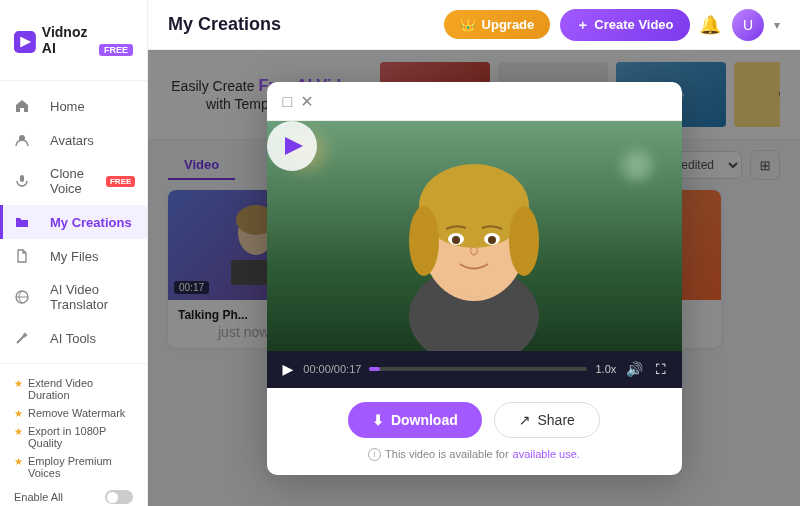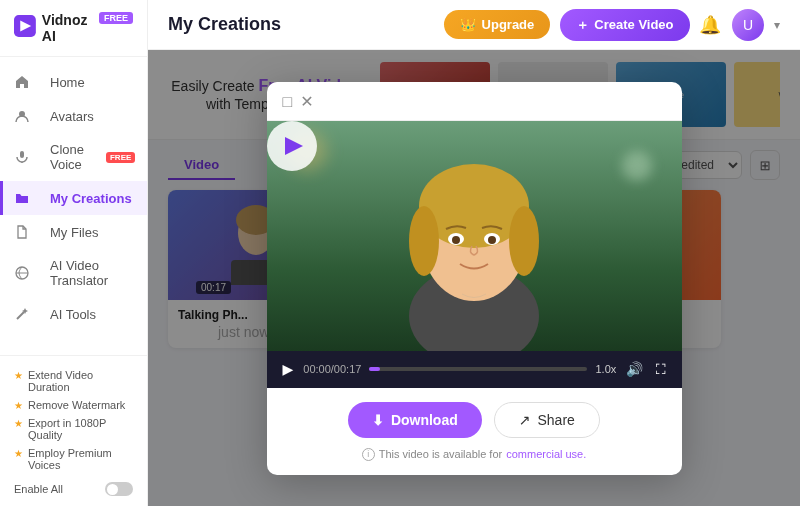--- a/index.html
+++ b/index.html
@@ -11,23 +11,23 @@
       background: #fff;
       height: 100%;
       display: flex;
       flex-direction: column;
       border-right: 1px solid #eee;
       padding: 0;
       flex-shrink: 0;
     }
     .sidebar-logo {
       display: flex;
-      align-items: flex-start;
+      align-items: flex-end;
       gap: 6px;
-      padding: 12px 14px;
+      padding: 24px 14px;
       border-bottom: 1px solid #f0f0f0;
     }
     .logo-icon {
       width: 28px;
       height: 28px;
     }
     .logo-text {
       font-size: 14px;
       font-weight: 700;
       color: #222;
@@ -346,21 +346,20 @@
     }
     .duration-badge {
       position: absolute;
       bottom: 6px;
       left: 6px;
       background: rgba(0,0,0,0.6);
       color: #fff;
       font-size: 10px;
       padding: 1px 5px;
       border-radius: 3px;
-      margin-left: 22px;
     }
     .video-card-body {
       padding: 8px 10px;
     }
     .video-card-title {
       font-size: 12px;
       font-weight: 600;
       color: #222;
       white-space: nowrap;
       overflow: hidden;
@@ -862,20 +861,20 @@
               <span>Download</span>
             </button>
             <button class="btn-share">
               <span>↗</span>
               <span>Share</span>
             </button>
           </div>
           <div class="commercial-note">
             <span class="info-icon">i</span>
             <span>This video is available for</span>
-            <a href="#" class="commercial-link">commercial use.</a>
+            <a href="#" class="commercial-link">available use.</a>
           </div>
         </div>
       </div>
     </div>
 
   </div>
 </div>
 
 </body></html>

